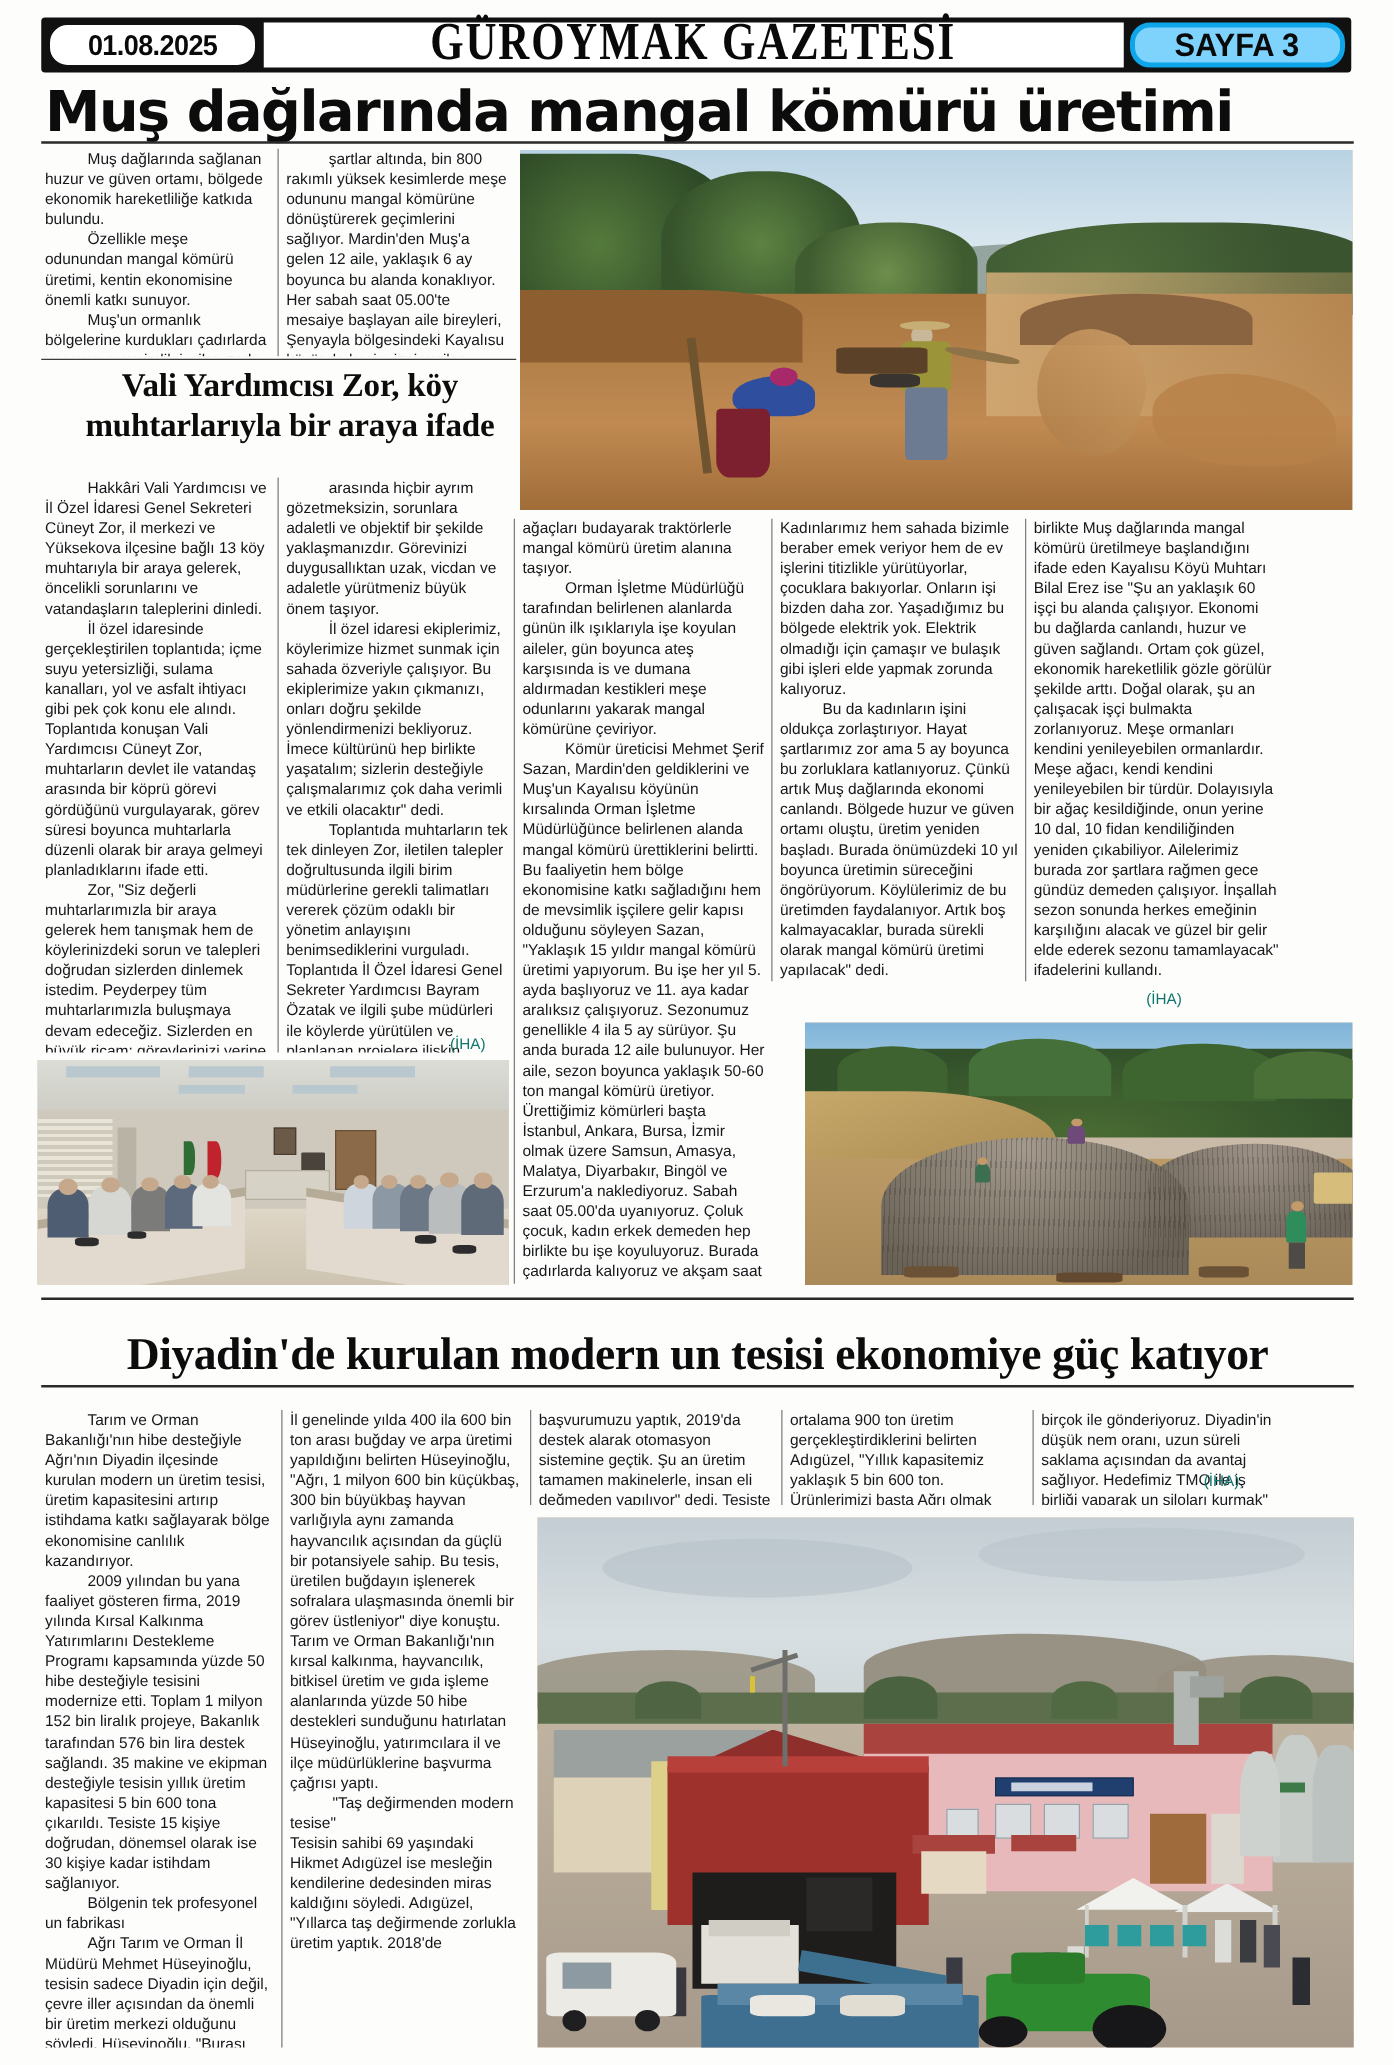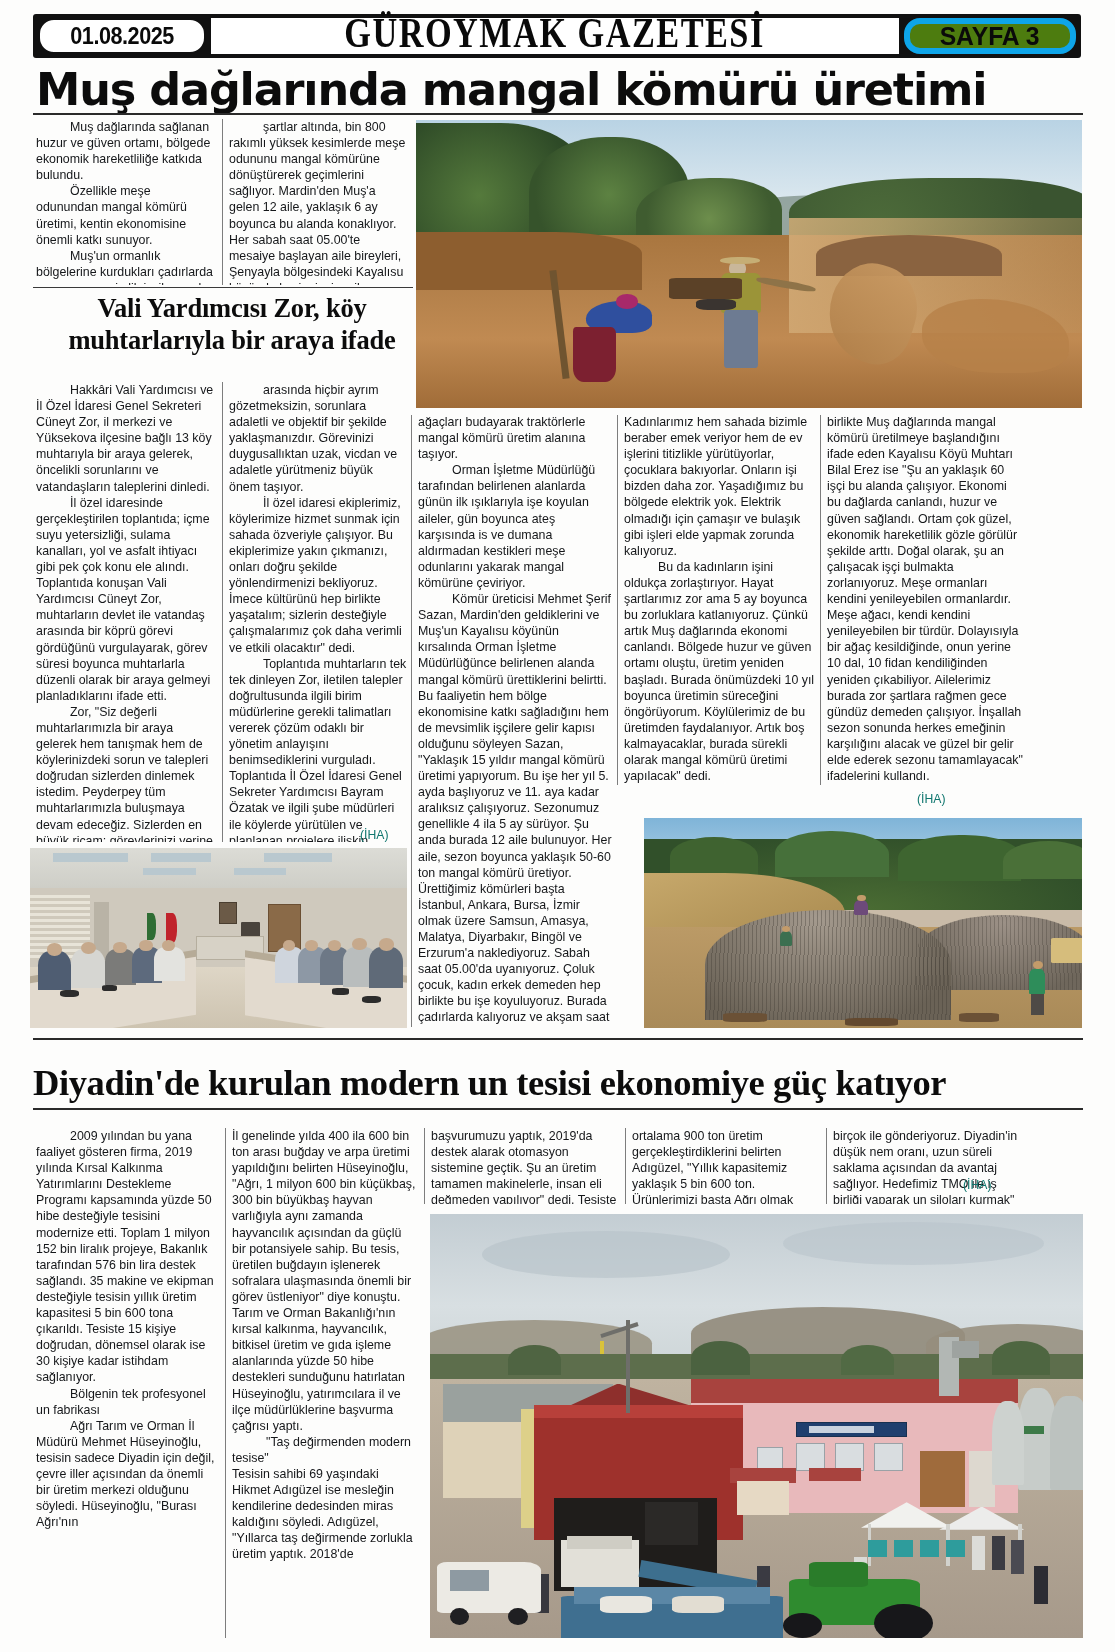--- a/index.html
+++ b/index.html
@@ -53,24 +53,24 @@
     font-weight: 900;
     font-size: 35px;
     letter-spacing: 1.5px;
     color: #090909;
     transform: scaleY(1.22) scaleX(0.98);
     white-space: nowrap;
   }
   .mast-page {
     width: 172px;
     margin: 4px 5px 4px 5px;
-    background: #4d7c0f;
+    background: #7dd3fc;
     border-radius: 16px;
     display: flex; align-items: center; justify-content: center;
-    border: 6px solid #0ea5e9;
+    border: 4px solid #0ea5e9;
     text-align: right;
   }
   .mast-page span {
     font-family: "Liberation Sans", sans-serif;
     font-weight: 900;
     font-size: 26px;
     letter-spacing: 0px;
     color: #0a0a0a;
     transform: scaleX(0.95);
   }
@@ -131,21 +131,21 @@
     font-size: 26.5px;
     line-height: 32px;
     text-align: center;
     letter-spacing: -0.2px;
   }
   .hl-diyadin {
     left: 33px; top: 1062px;
     width: 1050px;
     font-size: 36.5px;
     line-height: 42px;
-    text-align: left;
+    text-align: center;
     letter-spacing: -0.4px;
     white-space: nowrap;
   }
 
   
   .photo {
     position: absolute;
     overflow: hidden;
     background: #c9bba8;
   }
@@ -357,20 +357,21 @@
     <div class="layer" style="left:18%;top:93%;width:10%;height:4%;background:#6b5136;border-radius:20%;"></div>
     <div class="layer" style="left:46%;top:95%;width:12%;height:4%;background:#63492f;border-radius:20%;"></div>
     <div class="layer" style="left:72%;top:93%;width:9%;height:4%;background:#6b5136;border-radius:20%;"></div>
   </div>
 
   <div class="hr-thin" style="left:33px; top:1038px; width:1050px; height:1.8px;"></div>
   <div class="headline-serif hl-diyadin">Diyadin'de kurulan modern un tesisi ekonomiye güç katıyor</div>
   <div class="hr-thin" style="left:33px; top:1108px; width:1050px; height:1.5px;"></div>
 
   <div class="col" style="left:36px; top:1128px; width:182px; height:510px;">
+    <p>Tarım ve Orman Bakanlığı'nın hibe desteğiyle Ağrı'nın Diyadin ilçesinde kurulan modern un üretim tesisi, üretim kapasitesini artırıp istihdama katkı sağlayarak bölge ekonomisine canlılık kazandırıyor.</p>
     <p>2009 yılından bu yana faaliyet gösteren firma, 2019 yılında Kırsal Kalkınma Yatırımlarını Destekleme Programı kapsamında yüzde 50 hibe desteğiyle tesisini modernize etti. Toplam 1 milyon 152 bin liralık projeye, Bakanlık tarafından 576 bin lira destek sağlandı. 35 makine ve ekipman desteğiyle tesisin yıllık üretim kapasitesi 5 bin 600 tona çıkarıldı. Tesiste 15 kişiye doğrudan, dönemsel olarak ise 30 kişiye kadar istihdam sağlanıyor.</p>
     <p>Bölgenin tek profesyonel un fabrikası</p>
     <p>Ağrı Tarım ve Orman İl Müdürü Mehmet Hüseyinoğlu, tesisin sadece Diyadin için değil, çevre iller açısından da önemli bir üretim merkezi olduğunu söyledi. Hüseyinoğlu, "Burası Ağrı'nın</p>
   </div>
   <div class="vline" style="left:225px; top:1128px; height:510px;"></div>
   <div class="col" style="left:232px; top:1128px; width:184px; height:510px;">
     <p class="noind">İl genelinde yılda 400 ila 600 bin ton arası buğday ve arpa üretimi yapıldığını belirten Hüseyinoğlu, "Ağrı, 1 milyon 600 bin küçükbaş, 300 bin büyükbaş hayvan varlığıyla aynı zamanda hayvancılık açısından da güçlü bir potansiyele sahip. Bu tesis, üretilen buğdayın işlenerek sofralara ulaşmasında önemli bir görev üstleniyor" diye konuştu. Tarım ve Orman Bakanlığı'nın kırsal kalkınma, hayvancılık, bitkisel üretim ve gıda işleme alanlarında yüzde 50 hibe destekleri sunduğunu hatırlatan Hüseyinoğlu, yatırımcılara il ve ilçe müdürlüklerine başvurma çağrısı yaptı.</p>
     <p>"Taş değirmenden modern tesise"</p>
     <p class="noind">Tesisin sahibi 69 yaşındaki Hikmet Adıgüzel ise mesleğin kendilerine dedesinden miras kaldığını söyledi. Adıgüzel, "Yıllarca taş değirmende zorlukla üretim yaptık. 2018'de</p>
   </div>

